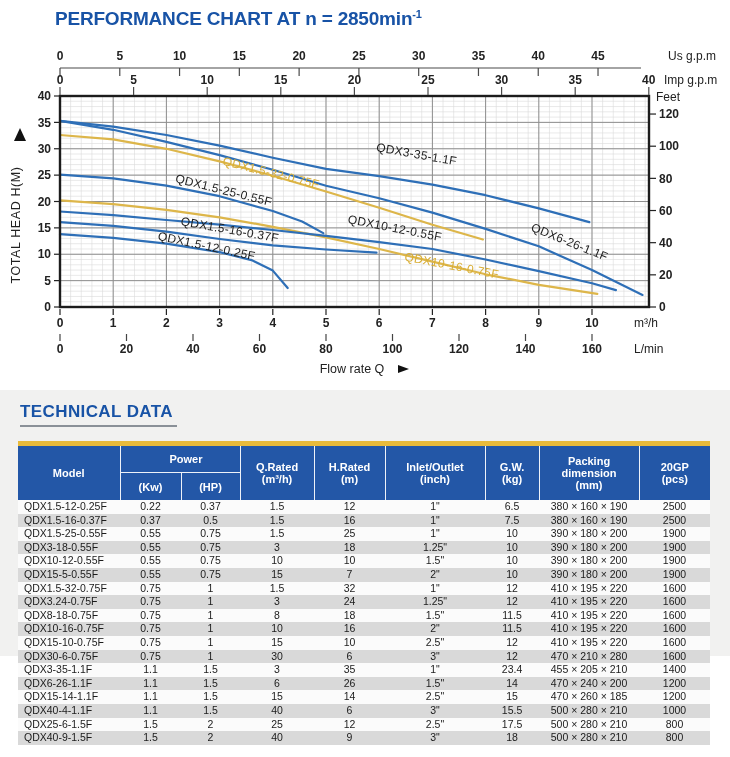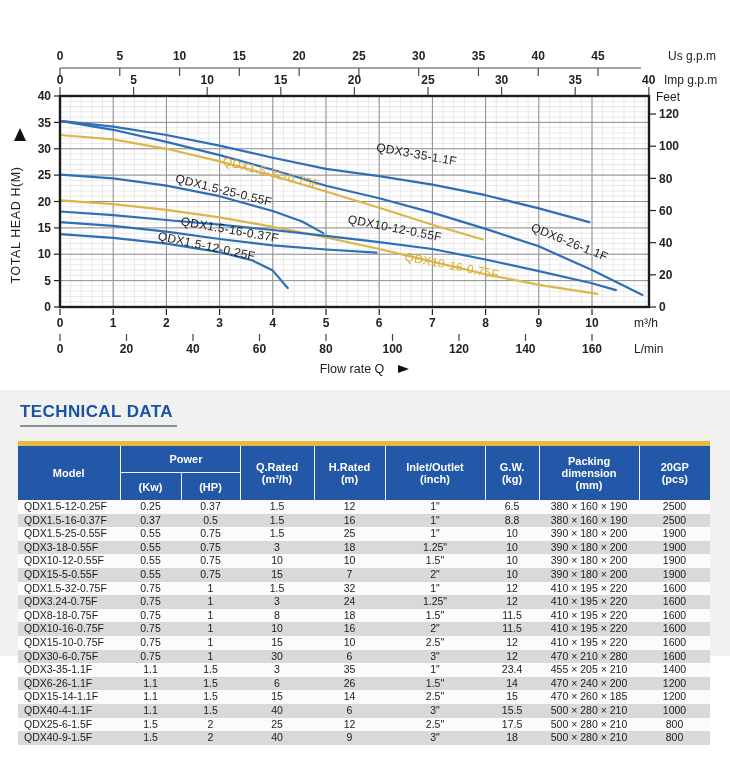--- a/index.html
+++ b/index.html
@@ -311,20 +311,21 @@
           <text x="525.5" y="353" text-anchor="middle" font-size="12" font-weight="700" fill="#222" font-family="&quot;Liberation Sans&quot;,sans-serif">140</text>
           <line x1="592" y1="334" x2="592" y2="341" stroke="#444" stroke-width="1.2"></line>
           <text x="592" y="353" text-anchor="middle" font-size="12" font-weight="700" fill="#222" font-family="&quot;Liberation Sans&quot;,sans-serif">160</text>
           <text x="634" y="353" text-anchor="start" font-size="12" font-weight="400" fill="#222" font-family="&quot;Liberation Sans&quot;,sans-serif">L/min</text>
         </g>
         <g>
           <text x="352" y="373" text-anchor="middle" font-size="12.5" font-weight="400" fill="#222" font-family="&quot;Liberation Sans&quot;,sans-serif">Flow rate Q</text>
           <polygon points="398,365 398,373 409,369" fill="#111"></polygon>
         </g>
       </svg>
+    <div class="chart-title"><span>PERFORMANCE CHART AT n = 2850min</span><sup>-1</sup></div>
   </div>
 
   <div class="tech-section">
     <div class="tech-heading">TECHNICAL DATA</div>
     <table id="tech-table">
         <colgroup>
           <col style="width: 102px;">
           <col style="width: 61px;">
           <col style="width: 59px;">
           <col style="width: 74px;">
@@ -346,37 +347,37 @@
             <th rowspan="2" class="sep">20GP<br>(pcs)</th>
           </tr>
           <tr class="h2">
             <th class="sep">(Kw)</th>
             <th class="sep">(HP)</th>
           </tr>
         </thead>
         <tbody>
           <tr class="plain">
             <td class="model">QDX1.5-12-0.25F</td>
-            <td>0.25</td>
+            <td>0.22</td>
             <td>0.37</td>
             <td>1.5</td>
             <td>12</td>
             <td>1"</td>
             <td>6.5</td>
             <td>380 × 160 × 190</td>
             <td>2500</td>
           </tr>
           <tr class="stripe">
             <td class="model">QDX1.5-16-0.37F</td>
             <td>0.37</td>
             <td>0.5</td>
             <td>1.5</td>
             <td>16</td>
             <td>1"</td>
-            <td>8.8</td>
+            <td>7.5</td>
             <td>380 × 160 × 190</td>
             <td>2500</td>
           </tr>
           <tr class="plain">
             <td class="model">QDX1.5-25-0.55F</td>
             <td>0.55</td>
             <td>0.75</td>
             <td>1.5</td>
             <td>25</td>
             <td>1"</td>

